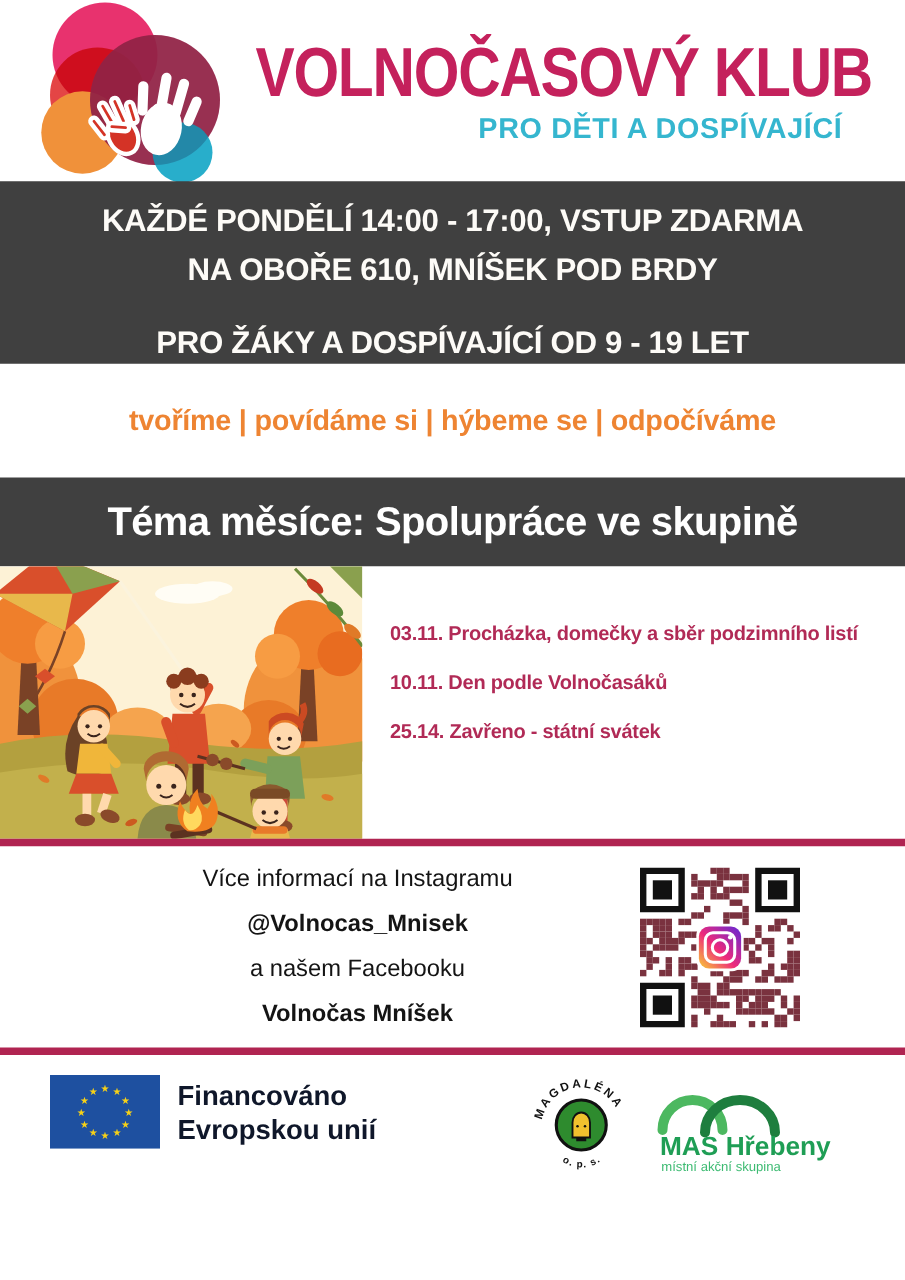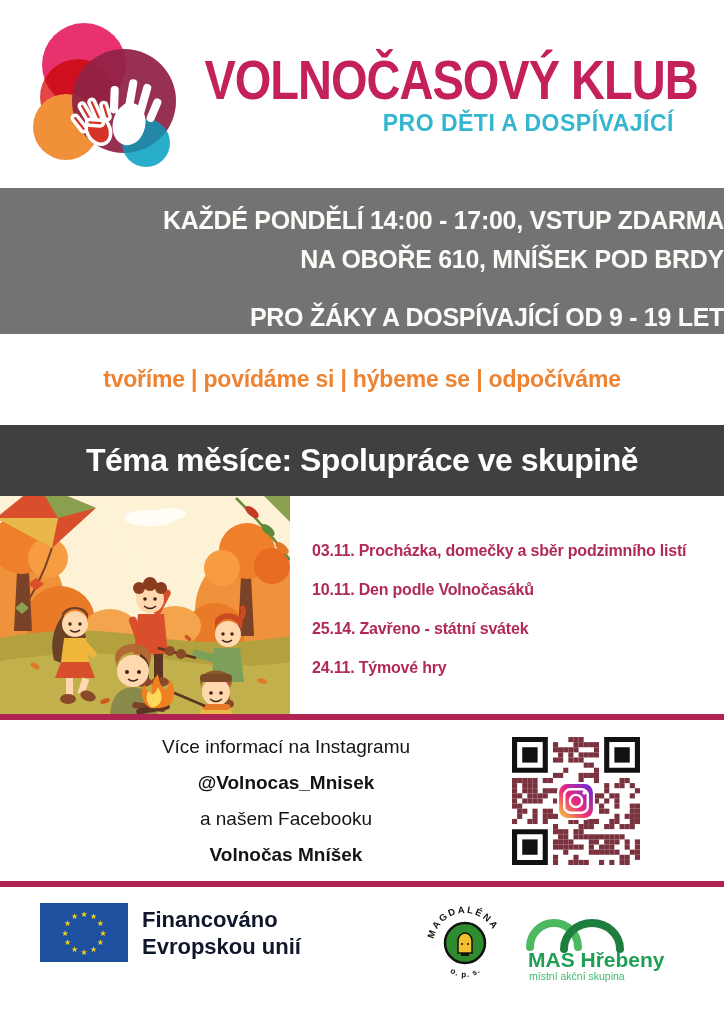--- a/index.html
+++ b/index.html
@@ -4,36 +4,36 @@
 <style>
   html,body{margin:0;padding:0;}
   body{
     width:724px;height:1024px;overflow:hidden;background:#ffffff;
     font-family:"Liberation Sans", sans-serif;
     -webkit-font-smoothing:antialiased;
   }
   .poster{width:724px;height:1024px;display:flex;flex-direction:column;background:#fff;}
 
   
-  .header{height:188px;display:flex;align-items:center;padding:0 14px 0 24px;box-sizing:border-box;}
+  .header{height:145px;display:flex;align-items:center;padding:0 14px 0 24px;box-sizing:border-box;}
   .logo-wrap{width:168px;height:168px;flex:0 0 auto;margin-top:6px;}
   .title-block{flex:1;display:flex;flex-direction:column;justify-content:center;margin-top:4px;}
   .main-title{
     margin:0;text-align:center;color:#c4215c;font-weight:bold;
     font-size:47px;letter-spacing:-1px;line-height:1.05;white-space:nowrap;
     transform:scaleY(1.18);transform-origin:center;
   }
   .sub-title{
     margin:6px 36px 0 0;text-align:right;color:#35b6cf;font-weight:bold;
     font-size:23px;letter-spacing:0.5px;white-space:nowrap;
   }
 
   
   .banner-crimson{
-    height:146px;background:#737373;color:#fdfbf7;text-align:right;
+    height:146px;background:#404040;color:#fdfbf7;text-align:center;
     box-sizing:border-box;padding-top:13px;
   }
   .banner-crimson .bline{font-weight:bold;font-size:25px;line-height:39px;letter-spacing:-0.3px;white-space:nowrap;}
   .banner-crimson .bline3{margin-top:19px;}
 
   
   .taglines{height:91px;display:flex;flex-direction:column;justify-content:center;text-align:center;}
   .taglines .tline{color:#ee8432;font-weight:bold;font-size:23px;line-height:37px;letter-spacing:-0.2px;white-space:nowrap;}
 
   
@@ -241,21 +241,20 @@
         <ellipse cx="35" cy="170" rx="5" ry="2.5" fill="#e07a28" transform="rotate(30 35 170)"></ellipse>
         <ellipse cx="105" cy="205" rx="5" ry="2.5" fill="#cc5a20" transform="rotate(-20 105 205)"></ellipse>
         <ellipse cx="262" cy="185" rx="5" ry="2.5" fill="#e07a28" transform="rotate(15 262 185)"></ellipse>
         <ellipse cx="188" cy="142" rx="4" ry="2" fill="#cc5a20" transform="rotate(40 188 142)"></ellipse>
       </svg>
     </div>
     <div class="schedule">
         <div class="schedule-item">03.11. Procházka, domečky a sběr podzimního listí</div>
         <div class="schedule-item">10.11. Den podle Volnočasáků</div>
         <div class="schedule-item">25.14. Zavřeno - státní svátek</div>
-        <div class="schedule-item">24.11. Týmové hry</div>
       </div>
   </div>
 
   <div class="divider"></div>
 
   <div class="contact">
     <div class="contact-text">
       <div class="cline">Více informací na Instagramu</div>
       <div class="cline cbold">@Volnocas_Mnisek</div>
       <div class="cline">a našem Facebooku</div>

